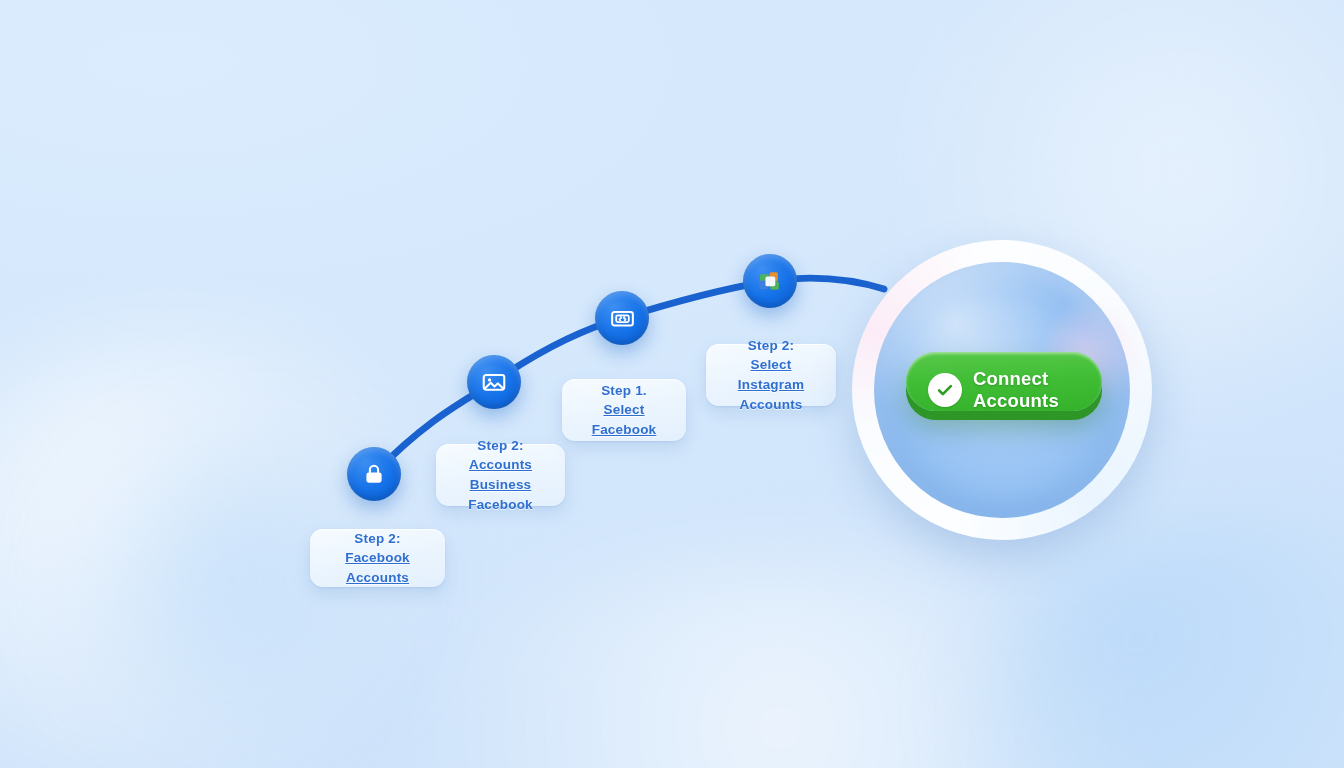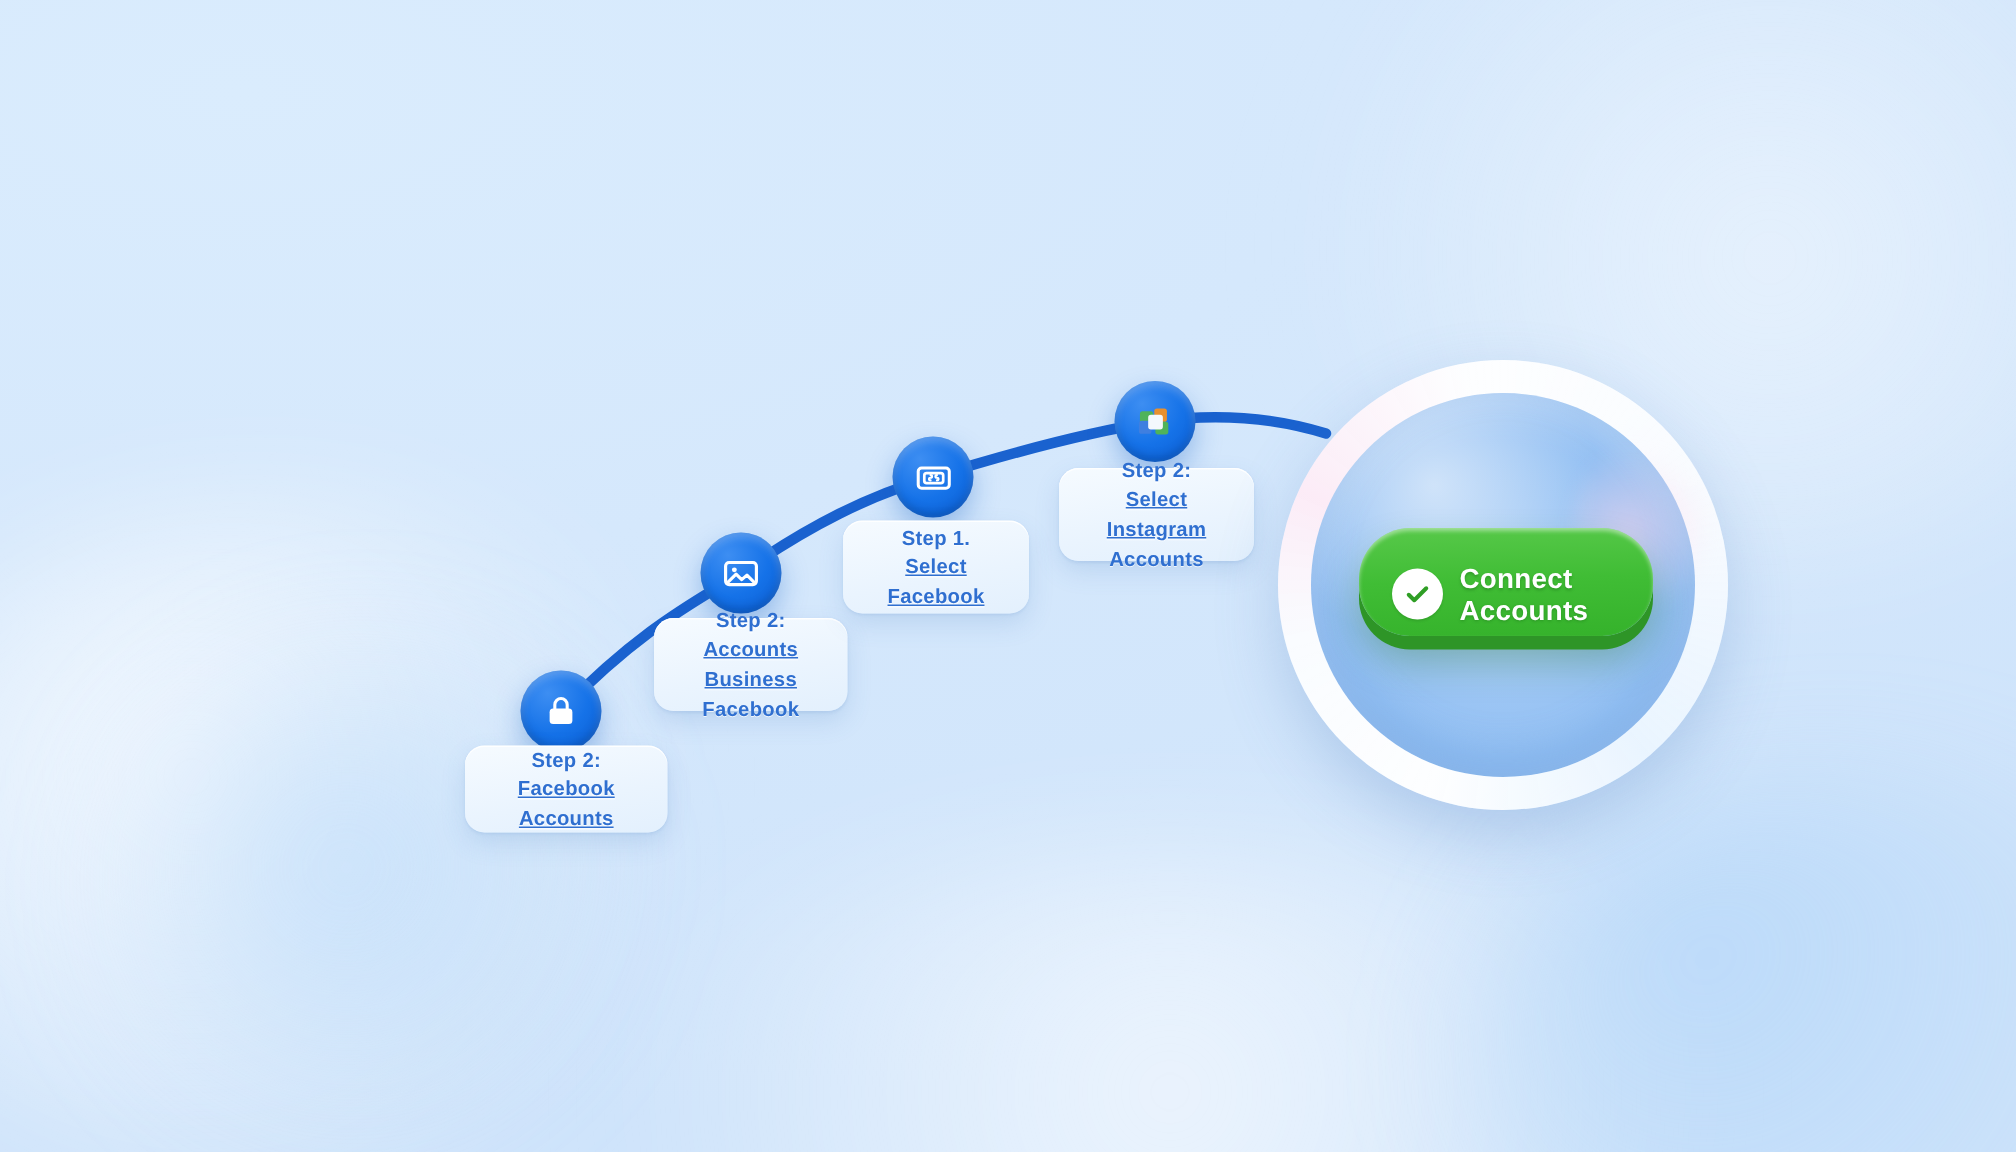--- a/index.html
+++ b/index.html
@@ -51,20 +51,21 @@
     display:flex;align-items:center;justify-content:flex-start;
     text-align:center;
     color:#2f6fd0;
     font-size:13.5px;
     font-weight:700;
     line-height:1.45;
     letter-spacing:.2px;
     padding:10px 12px;
     box-sizing:border-box;
     text-shadow:0 1px 0 rgba(255,255,255,.75);
+    margin-top:32px;
   }
   .card .l1{display:block;}
   .card .l2{display:block;text-decoration:underline;}
   .card .l3{display:block;}
 
   
   #sphere-wrap{position:absolute;left:852px;top:240px;width:300px;height:300px;}
   #sphere-ring{
     position:absolute;inset:0;border-radius:50%;
     background:
@@ -87,21 +88,21 @@
     box-shadow:inset 0 -12px 28px rgba(96,150,215,.38), inset 0 10px 24px rgba(255,255,255,.35);
   }
   #sphere-gloss{
     position:absolute;left:196px;top:54px;width:96px;height:120px;border-radius:50%;
     background:radial-gradient(circle at 40% 50%, rgba(255,214,234,.55), rgba(255,214,234,0) 68%);
     filter:blur(6px);
   }
 
   #cta{
     position:absolute;left:906px;top:352px;
-    width:196px;height:72px;
+    width:196px;height:59px;
     border-radius:34px;
     background:linear-gradient(178deg,#58c94a 0%, #40bd35 48%, #35b22b 100%);
     box-shadow:0 9px 0 #2e9527, 0 16px 26px rgba(40,120,40,.35),
                inset 0 2px 3px rgba(255,255,255,.45);
     display:flex;align-items:center;gap:11px;
     padding:16px 0 0 22px;
     box-sizing:border-box;
     cursor:pointer;
     border:none;
   }

